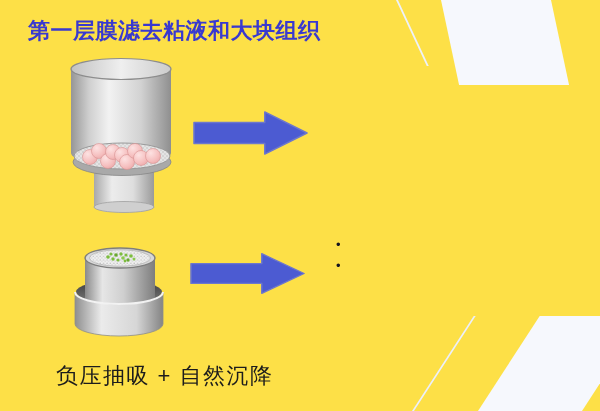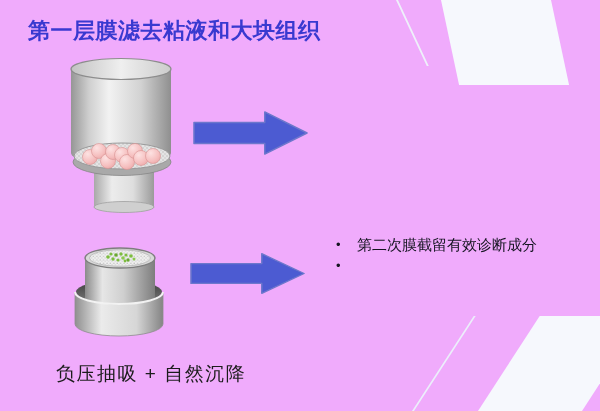--- a/index.html
+++ b/index.html
@@ -1,17 +1,17 @@
 <!DOCTYPE html>
 <html><head>
 <meta charset="utf-8">
 <style>
   html,body{margin:0;padding:0;background:#ffffff;}
   .canvas{
-    position:relative;width:600px;height:411px;background:#f0abfc;
+    position:relative;width:600px;height:411px;background:#fde047;
     overflow:hidden;font-family:"Liberation Sans","DejaVu Sans",sans-serif;
   }
   
   .deco{position:absolute;z-index:0;}
   .deco-tr-band{top:0;left:441px;width:110px;height:85px;background:#f6f8fd;transform:skewX(12deg);transform-origin:top left;}
   .deco-tr-line{top:0;left:396px;width:2px;height:66px;background:#eef1fa;transform:skewX(25deg);transform-origin:top left;}
   .deco-br-band{bottom:0;left:478px;width:104px;height:95px;background:#f6f8fd;transform:skewX(-33deg);transform-origin:bottom left;}
   .deco-br-line{bottom:0;left:412px;width:2px;height:95px;background:#eceffb;transform:skewX(-33deg);transform-origin:bottom left;}
 
   .title{
@@ -29,21 +29,21 @@
     position:absolute;z-index:2;left:333px;top:234px;width:212px;
     margin:0;padding:0;list-style:none;
     font-size:15px;line-height:21px;color:#141420;
   }
   .bullets li{display:flex;}
   .bullet-dot{width:21px;flex:0 0 21px;text-align:left;padding-left:3px;font-size:13px;}
   .bullet-text{width:197px;}
 
   .caption{
     position:absolute;z-index:2;left:56px;top:361px;
-    font-size:19px;color:#1c1c1c;letter-spacing:1.5px;white-space:nowrap;
+    font-size:22px;color:#1c1c1c;letter-spacing:1.5px;white-space:nowrap;
   }
 </style>
 </head>
 <body>
 
 <div class="canvas">
 
   <div class="deco deco-tr-band"></div>
   <div class="deco deco-tr-line"></div>
   <div class="deco deco-br-band"></div>
@@ -159,21 +159,20 @@
     <path d="M20 57 A44 12 0 0 0 108 57" fill="none" stroke="#f2f2f2" stroke-width="2"></path>
   </svg>
 
   <svg class="arrow arrow2" viewBox="0 0 120 50" preserveAspectRatio="none">
     <polygon points="2,14 74,14 74,3 117,25 74,47 74,36 2,36" fill="#4c5bd2" stroke="#6d77cc" stroke-width="1.5" stroke-linejoin="round"></polygon>
   </svg>
 
   <ul class="bullets">
     <li>
       <span class="bullet-dot">•</span>
-      <span class="bullet-text">第二次膜截留有效诊断成分</span>
     </li>
     <li>
       <span class="bullet-dot">•</span>
     </li>
   </ul>
 
   <div class="caption">负压抽吸 + 自然沉降</div>
 
 </div>
 

